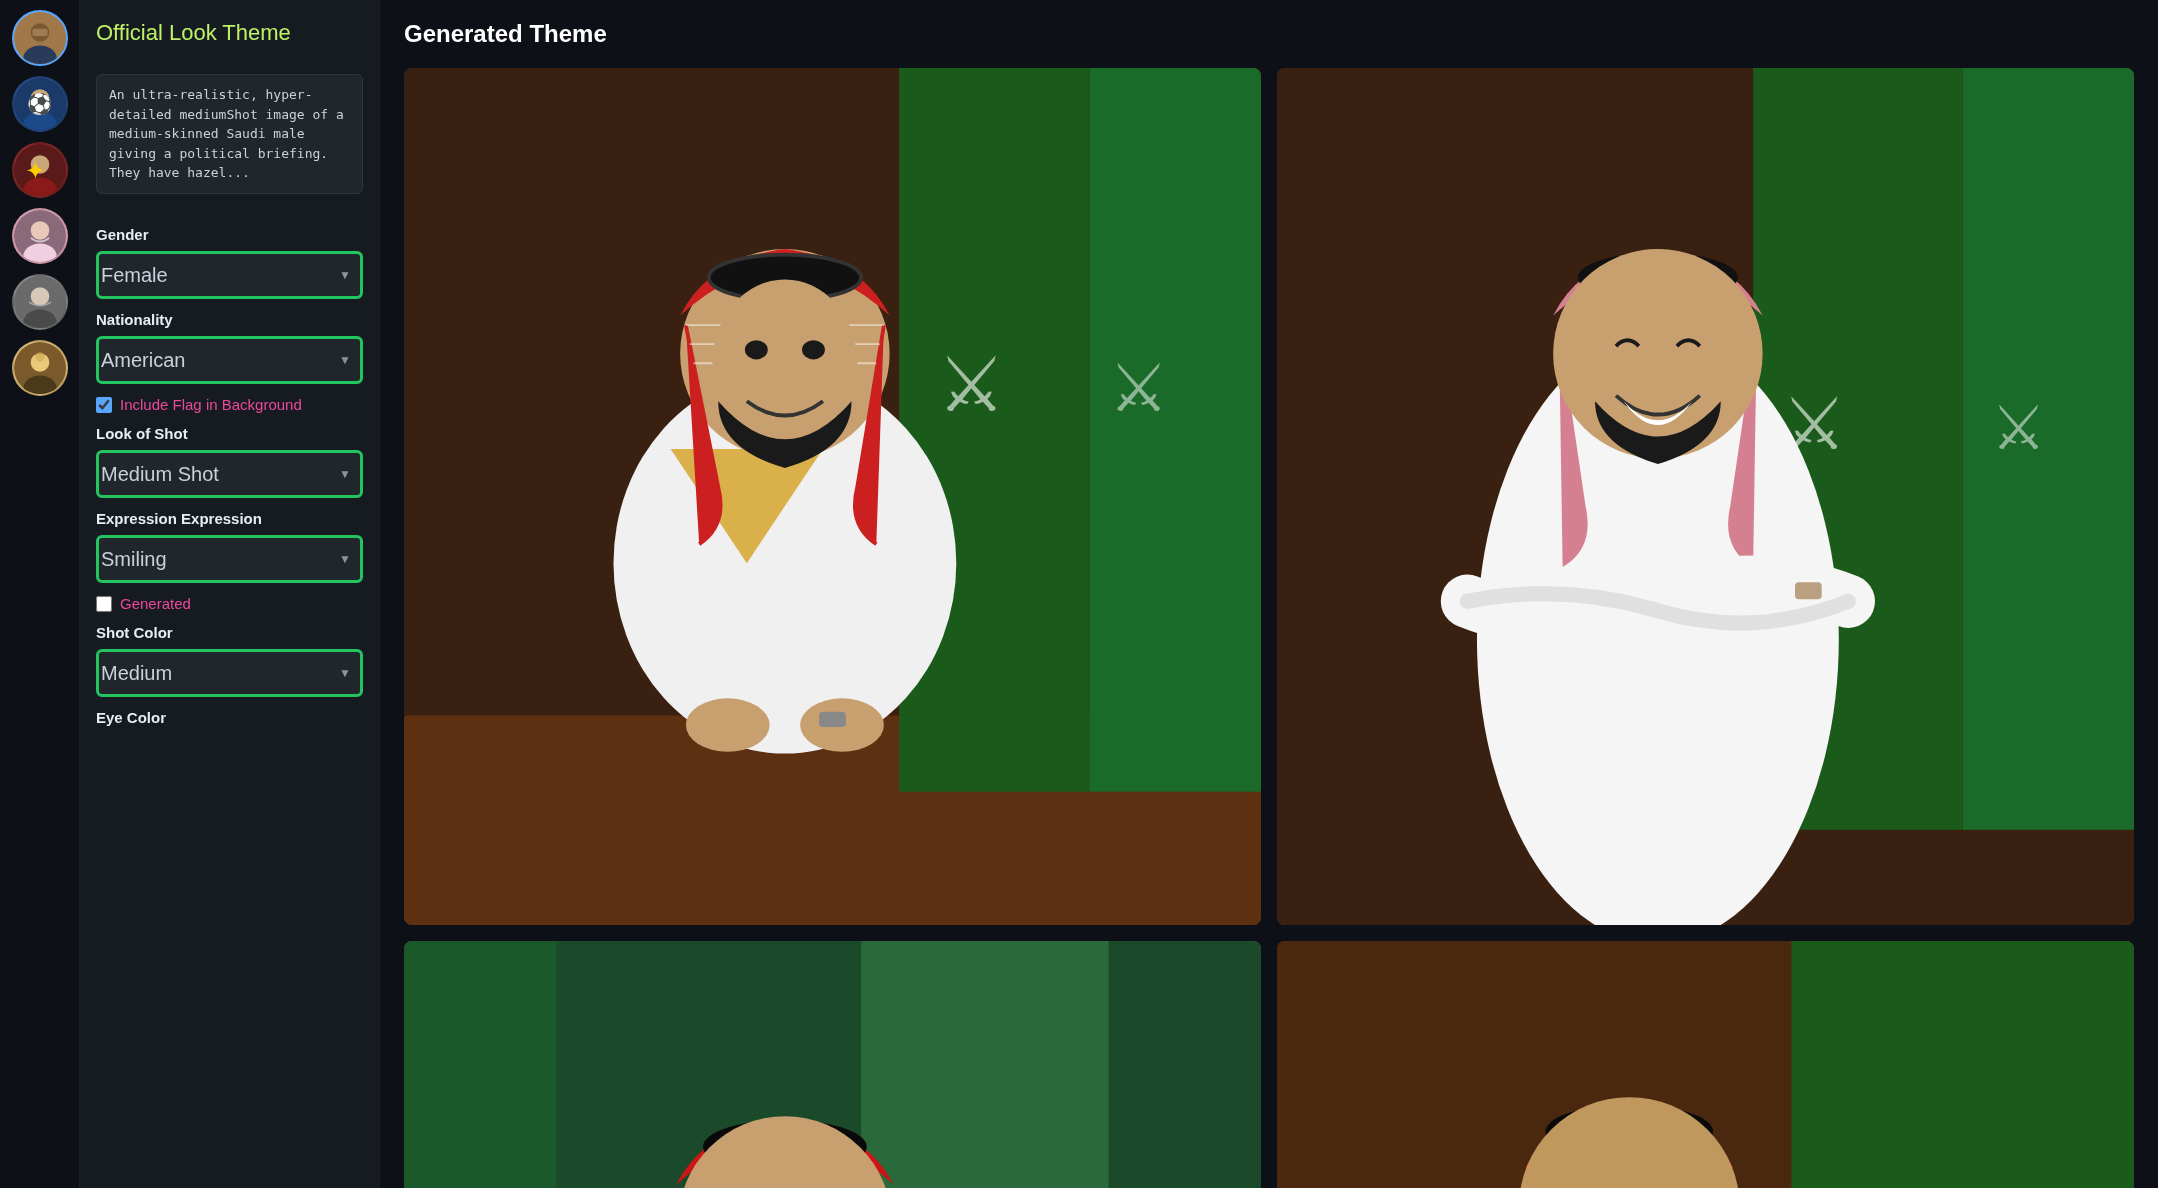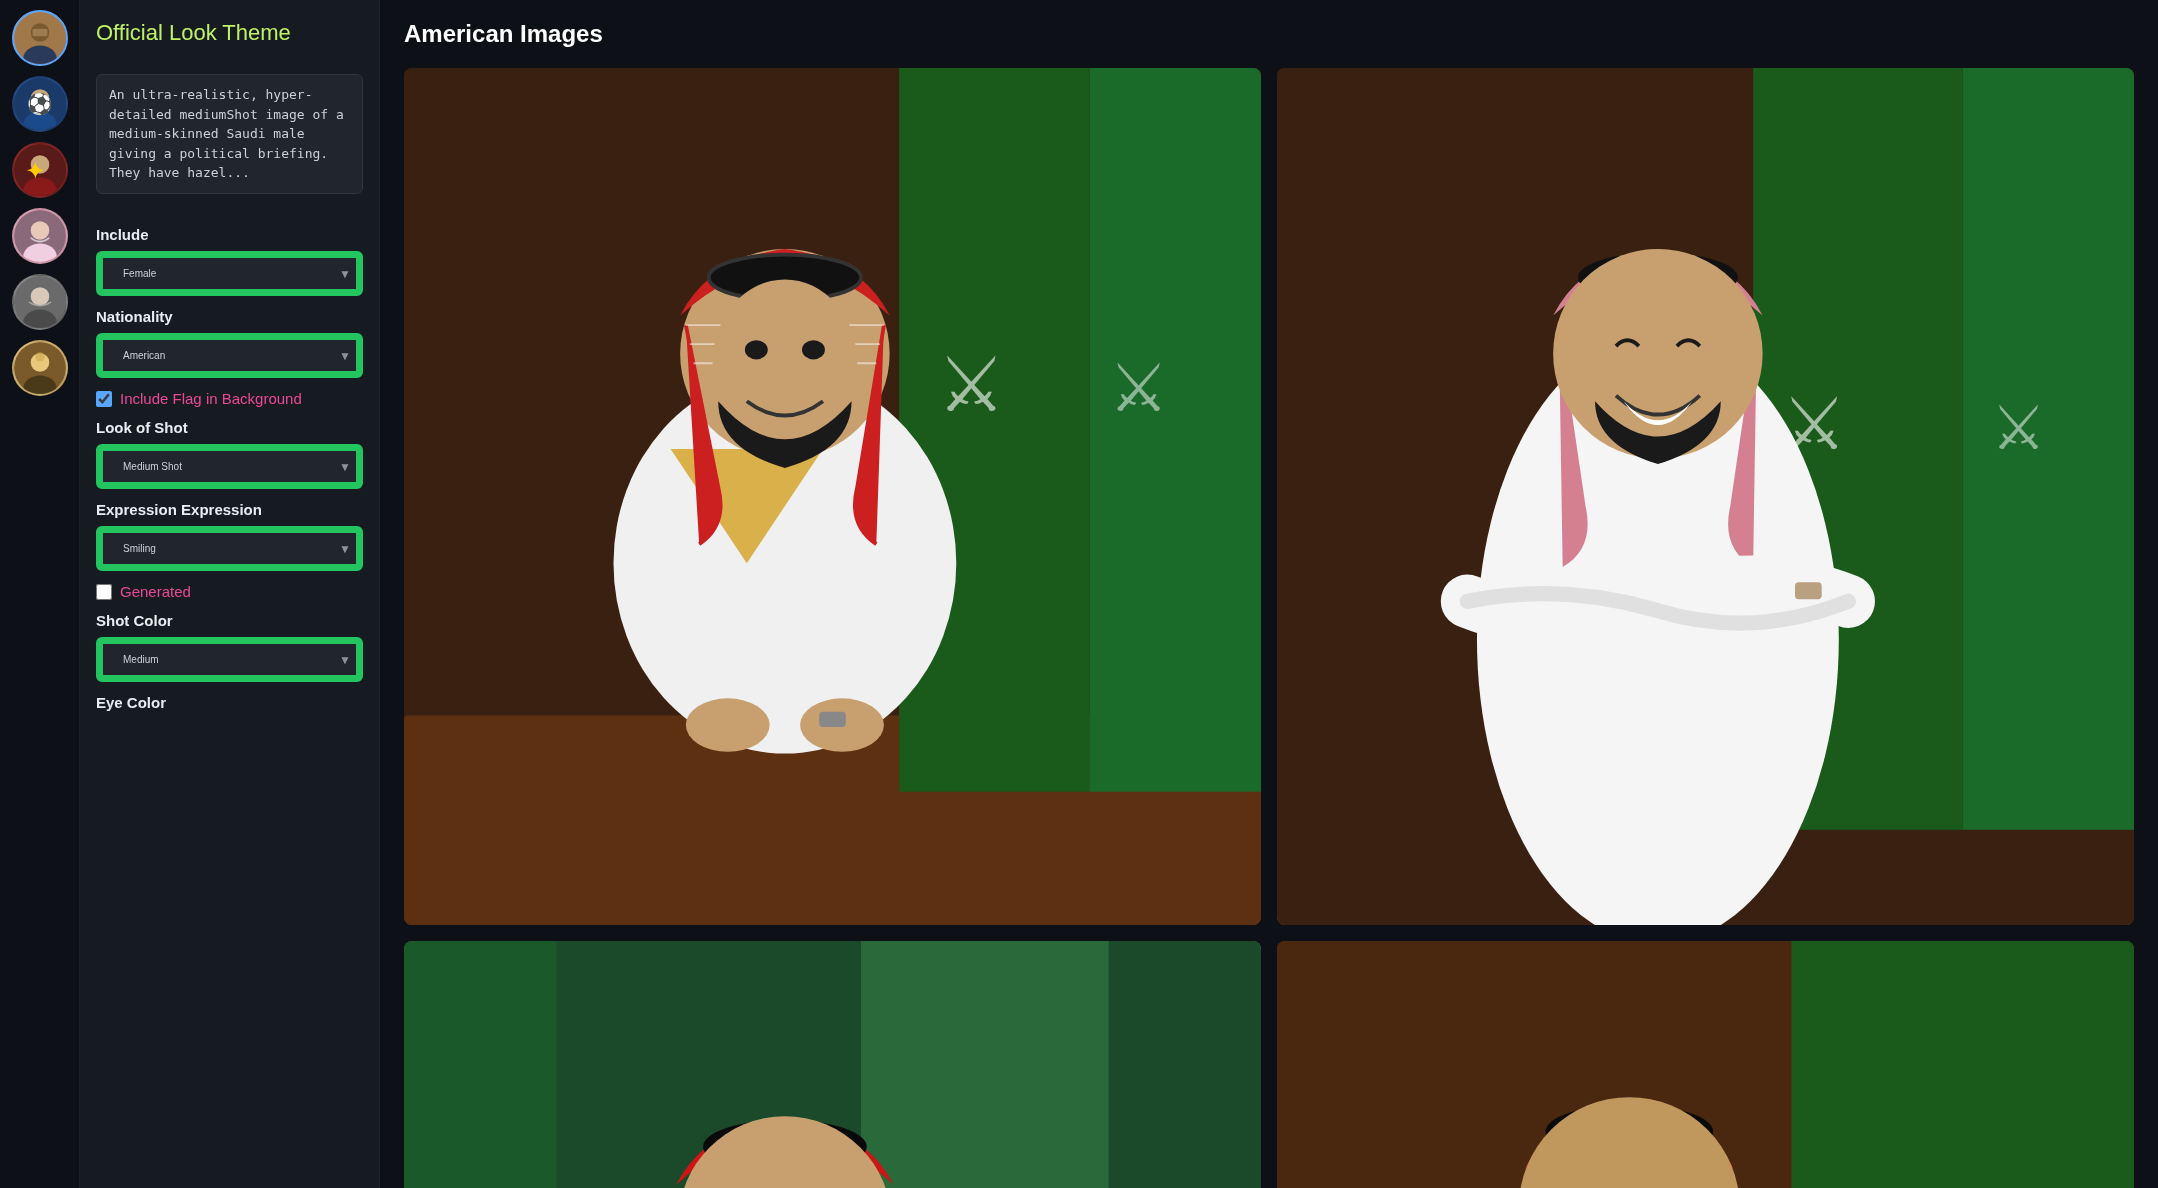--- a/index.html
+++ b/index.html
@@ -77,25 +77,25 @@
       margin-bottom: 8px;
       margin-top: 12px;
     }
     .select-wrapper {
       position: relative;
       margin-bottom: 12px;
     }
     .select-wrapper select {
       width: 100%;
       background-color: #21262d;
-      border: 7px solid #22c55e;
+      border: 3px solid #22c55e;
       border-radius: 6px;
       color: #c9d1d9;
-      font-size: 10px;
-      padding: 10px 36px 10px 20px;
+      font-size: 20px;
+      padding: 10px 36px 10px 2px;
       appearance: none;
       cursor: pointer;
       outline: none;
     }
     .select-arrow {
       position: absolute;
       right: 12px;
       top: 50%;
       transform: translateY(-50%);
       pointer-events: none;
@@ -241,21 +241,21 @@
     </svg>
   </div>
 </div>
 
 <div class="controls-panel">
   <h2 class="panel-title">Official Look Theme</h2>
 
   <textarea class="prompt-textarea" style="">An ultra-realistic, hyper-detailed mediumShot image of a medium-skinned Saudi male giving a political briefing. They have hazel...</textarea>
 
   
-  <div class="field-label">Include</div>
+  <div class="field-label">Gender</div>
   <div class="select-wrapper">
     <select>
       <option>Male</option>
       <option selected="">Female</option>
       <option>Non-binary</option>
     </select>
     <span class="select-arrow">▼</span>
   </div>
 
   
@@ -320,21 +320,21 @@
       <option>Very Dark</option>
     </select>
     <span class="select-arrow">▼</span>
   </div>
 
   
   <div class="field-label">Eye Color</div>
 </div>
 
 <div class="main-content">
-  <h1 class="section-title">American Images</h1>
+  <h1 class="section-title">Generated Theme</h1>
 
   <div class="images-grid">
 
     <div class="image-card">
       <div class="image-placeholder img1">
         <svg viewBox="0 0 450 450" xmlns="http://www.w3.org/2000/svg" preserveAspectRatio="xMidYMid slice">
 
           <rect width="450" height="450" fill="#3a2010"></rect>
 
           <rect x="0" y="340" width="450" height="110" fill="#5c3010" rx="2"></rect>

